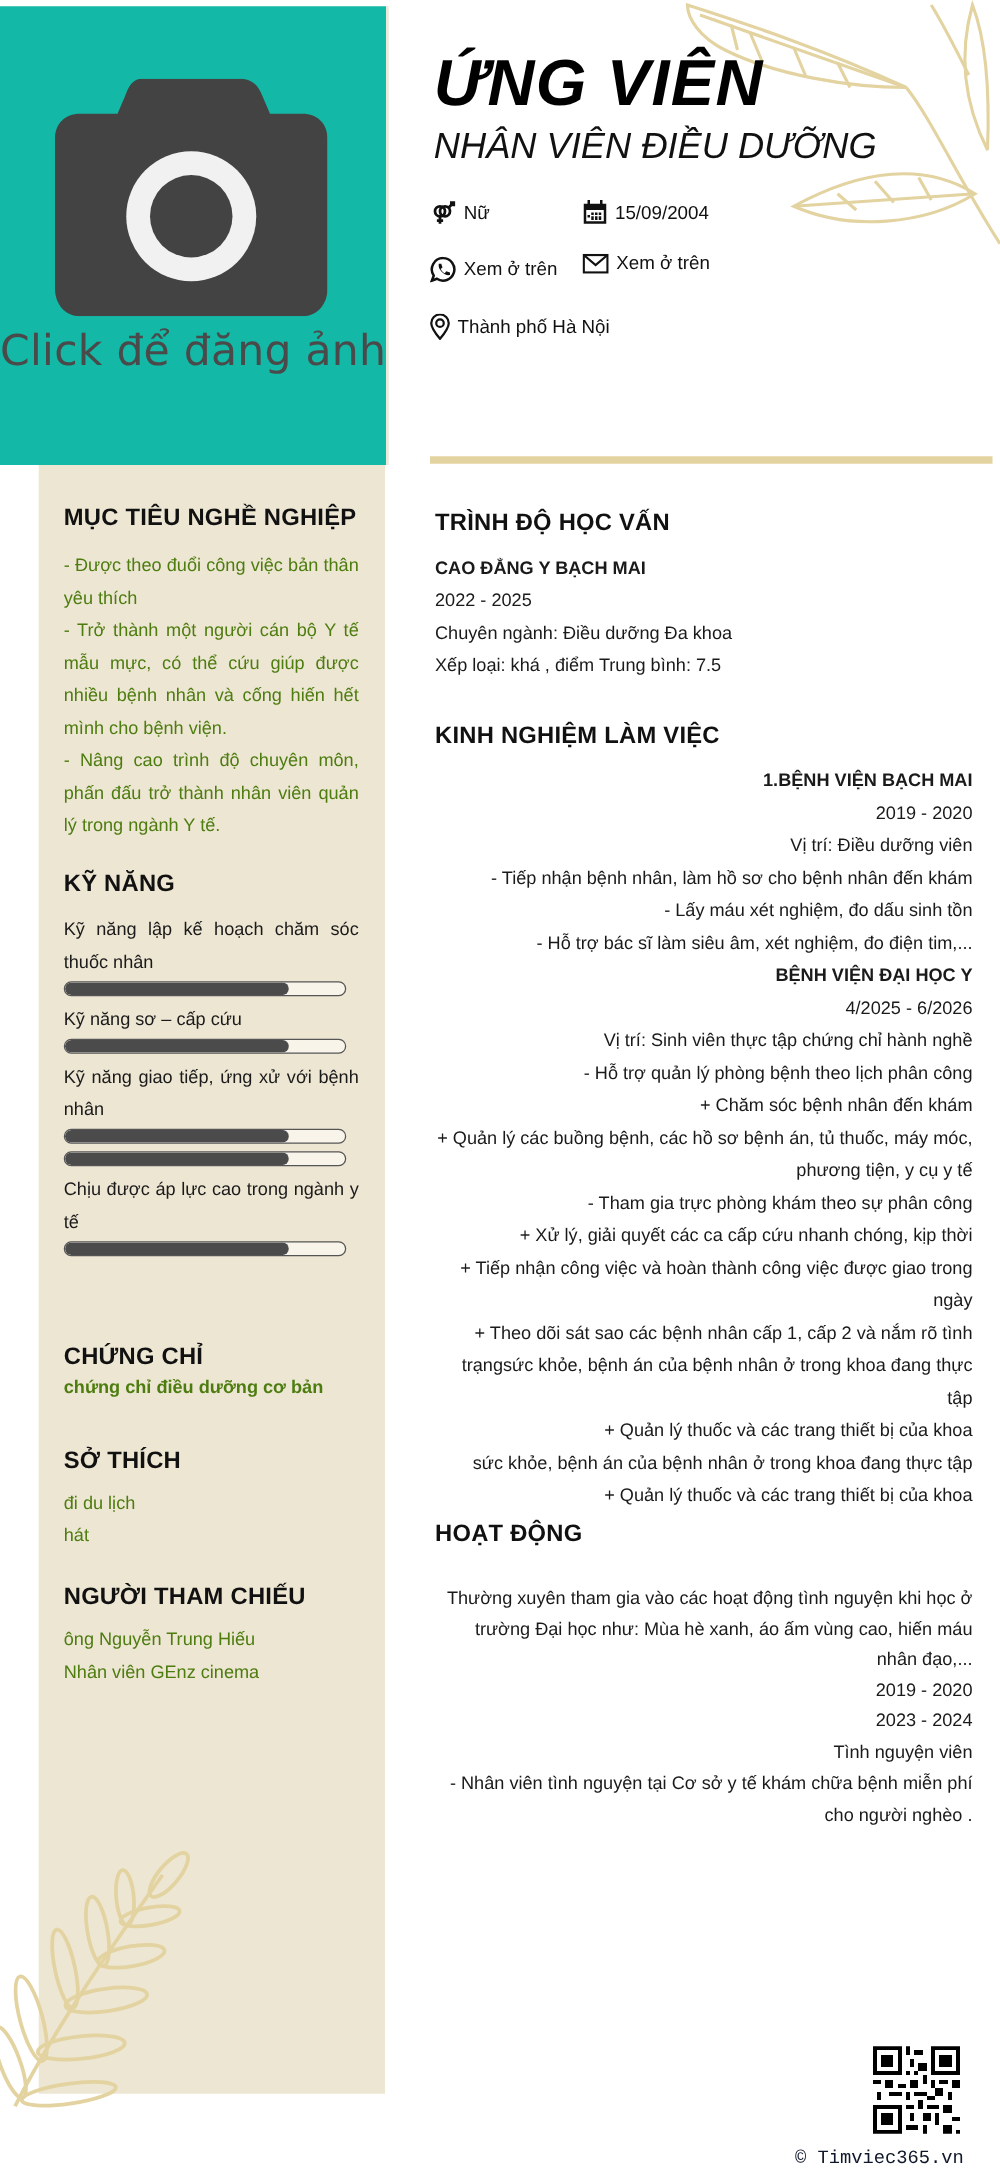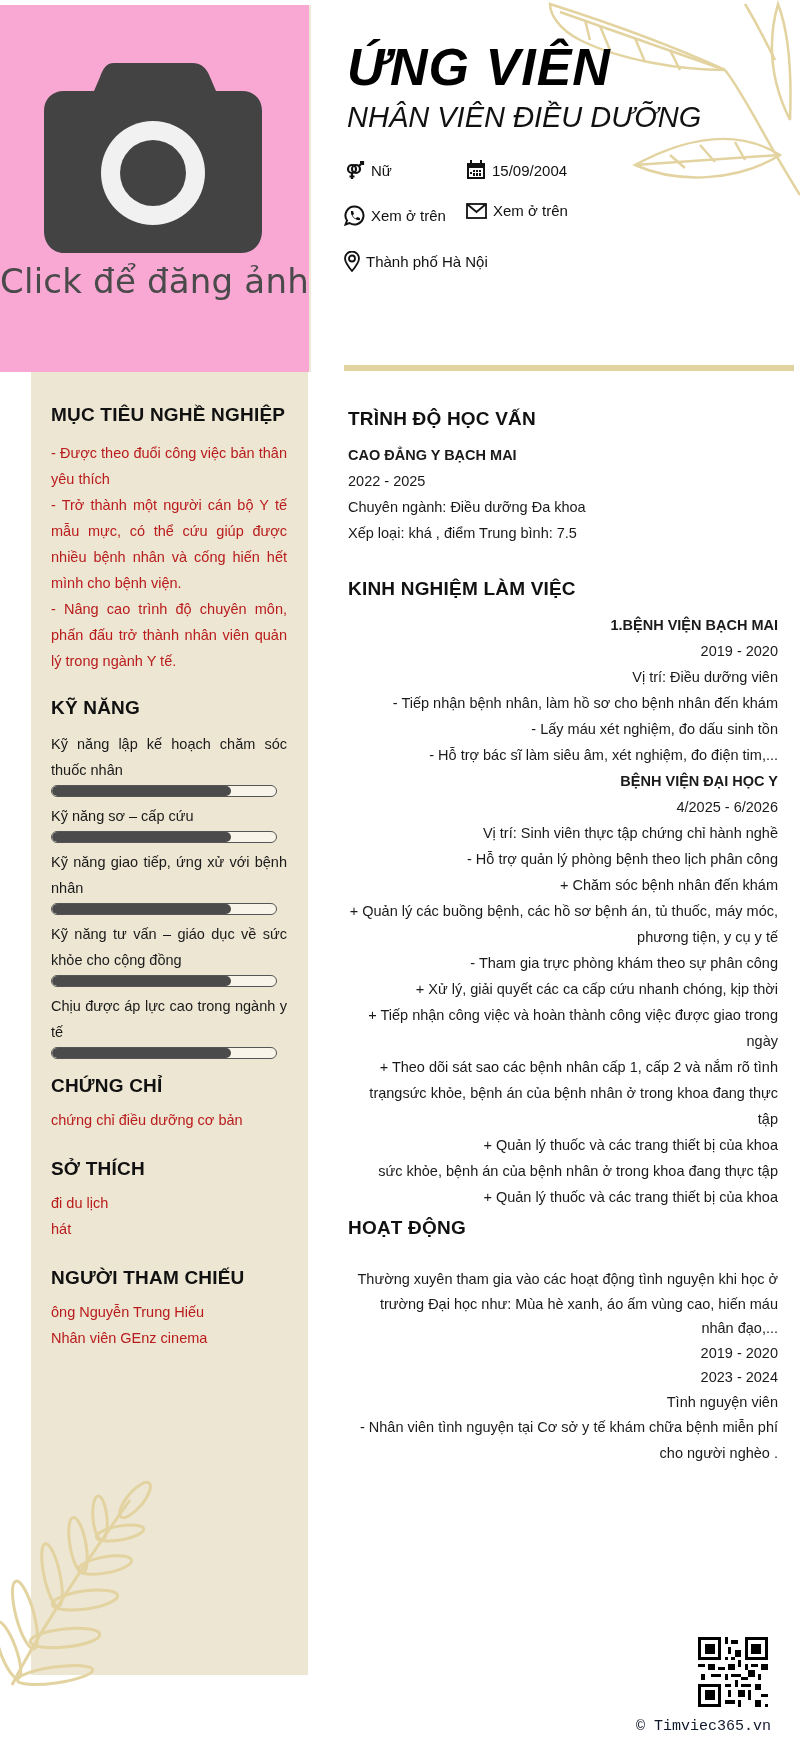--- a/index.html
+++ b/index.html
@@ -1,39 +1,39 @@
 <!DOCTYPE html>
 <html><head>
 <meta charset="utf-8">
 <style>
   * { box-sizing: border-box; margin: 0; padding: 0; }
   html, body { width: 800px; height: 1743px; background: #ffffff; overflow: hidden; }
   body { position: relative; font-family: "Liberation Sans", "DejaVu Sans", sans-serif; color: #1a1a1a; }
 
   .left-bg { position: absolute; left: 31px; top: 372px; width: 277px; height: 1303px; background: #ede6d3; }
-  .photo-box { position: absolute; left: 0; top: 5px; width: 309px; height: 367px; background: #f9a8d4; cursor: pointer; }
+  .photo-box { position: absolute; left: 0; top: 5px; width: 309px; height: 367px; background: #14b8a6; cursor: pointer; }
   .photo-box svg.cam { position: absolute; left: 44px; top: 58px; }
   .photo-text { position: absolute; left: 0; width: 309px; top: 256px; text-align: center; font-family: "DejaVu Sans", sans-serif; font-size: 34px; color: #4a4a4a; letter-spacing: 0.2px; }
   .photo-right-edge { position: absolute; left: 309px; top: 5px; width: 2px; height: 367px; background: #efe9d8; }
 
   .leaf-top { position: absolute; left: 540px; top: 0; }
   .leaf-bottom { position: absolute; left: 0; top: 1460px; }
 
   .header { position: absolute; left: 347px; top: 36px; width: 440px; font-style: italic; }
   .name { font-family: "Liberation Sans", sans-serif; font-weight: bold; font-size: 52px; color: #000; letter-spacing: 1px; line-height: 62px; }
   .job-title { font-family: "Liberation Sans", sans-serif; font-size: 29px; color: #111; margin-top: 2px; line-height: 34px; }
 
   .info { position: absolute; font-size: 15px; color: #111; display: flex; align-items: center; gap: 6px; }
   .info svg { flex: none; }
 
   .gold-line { position: absolute; left: 344px; top: 365px; width: 450px; height: 6px; background: #e3d3a0; }
 
   .left-col { position: absolute; left: 51px; width: 236px; }
   .sec-title { font-weight: bold; font-size: 19px; color: #111; letter-spacing: 0.2px; }
-  .left-text { font-size: 14.5px; line-height: 26px; color: #b91c1c; text-align: justify; }
+  .left-text { font-size: 14.5px; line-height: 26px; color: #4d7c0f; text-align: justify; }
   .skill-label { font-size: 14.5px; line-height: 26px; text-align: justify; }
   .skill-bar { width: 226px; height: 12px; border: 1px solid #555; border-radius: 6px; background: #f8f4ea; overflow: hidden; margin: 2px 0 6px 0; }
   .skill-fill { height: 100%; background: #4b4b4b; border-radius: 6px; }
 
   .right-col { position: absolute; left: 348px; width: 430px; }
   .r-title { font-weight: bold; font-size: 19px; color: #111; letter-spacing: 0.2px; }
   .r-sub { font-weight: bold; font-size: 14.5px; line-height: 26px; }
   .r-text { font-size: 14.5px; line-height: 26px; color: #1a1a1a; }
   .r-text-tight { font-size: 14.5px; line-height: 24.5px; color: #1a1a1a; }
 
@@ -167,37 +167,36 @@
           <div class="skill-fill" style="width:80%;"></div>
         </div>
     </div>
     <div>
       <div class="skill-label">Kỹ năng giao tiếp, ứng xử với bệnh nhân</div>
       <div class="skill-bar">
           <div class="skill-fill" style="width:80%;"></div>
         </div>
     </div>
     <div>
-      <div class="skill-label">Kỹ năng tư vấn – giáo dục về sức khỏe cho cộng đồng</div>
       <div class="skill-bar">
           <div class="skill-fill" style="width:80%;"></div>
         </div>
     </div>
     <div>
       <div class="skill-label">Chịu được áp lực cao trong ngành y tế</div>
       <div class="skill-bar">
           <div class="skill-fill" style="width:80%;"></div>
         </div>
     </div>
   </div>
 </div>
 
 <div class="left-col" style="top:1075px;">
   <div class="sec-title">CHỨNG CHỈ</div>
-  <div class="left-text" style="margin-top:10px;">chứng chỉ điều dưỡng cơ bản</div>
+  <div class="left-text" style="font-weight:bold;">chứng chỉ điều dưỡng cơ bản</div>
 </div>
 
 <div class="left-col" style="top:1158px;">
   <div class="sec-title">SỞ THÍCH</div>
   <div style="margin-top:10px;">
     <div class="left-text">đi du lịch</div>
     <div class="left-text">hát</div>
   </div>
 </div>
 

